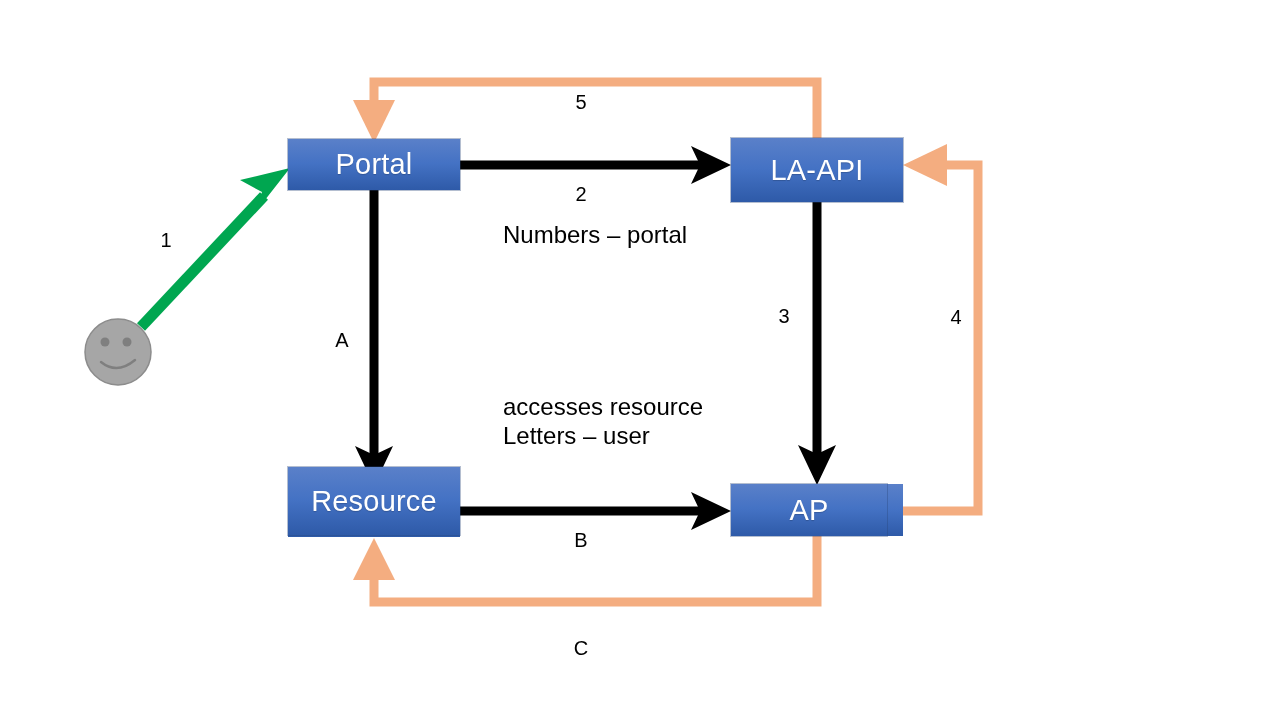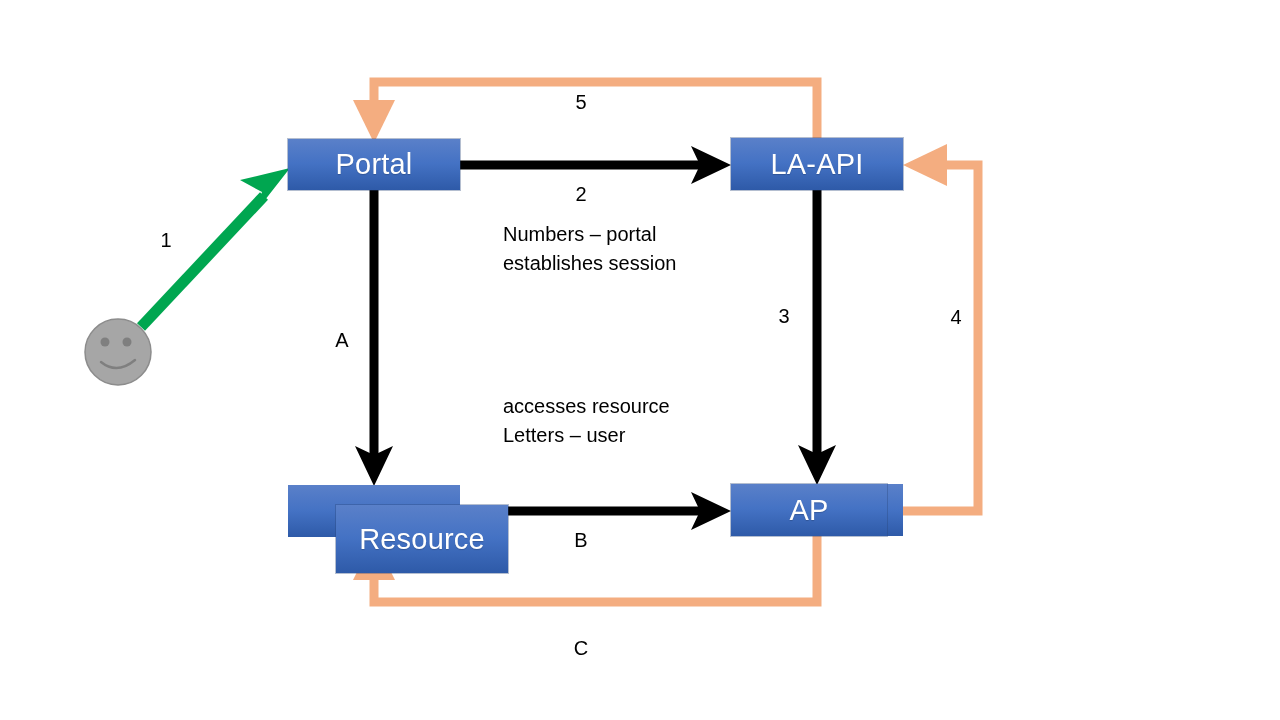--- a/index.html
+++ b/index.html
@@ -38,21 +38,21 @@
   .edge-label {
     position: absolute;
     font-size: 20px;
     color: #000000;
     white-space: nowrap;
     transform: translate(-50%, -50%);
     font-family: "Liberation Sans", sans-serif;
   }
   .note-text {
     position: absolute;
-    font-size: 20px;
+    font-size: 24px;
     color: #000000;
     line-height: 29px;
     white-space: nowrap;
     font-family: "Liberation Sans", sans-serif;
   }
 </style>
 </head>
 <body>
 
 <svg id="diagram-canvas" viewBox="0 0 1280 720">
@@ -114,42 +114,41 @@
   <rect id="svg-box-portal" x="288" y="139" width="172" height="51" fill="url(#boxGrad)"></rect>
   <rect id="svg-box-la-api" x="731" y="138" width="172" height="52" fill="url(#boxGrad)"></rect>
   <rect id="svg-box-resource" x="288" y="485" width="172" height="52" fill="url(#boxGrad)"></rect>
   <rect id="svg-box-ap" x="731" y="484" width="172" height="52" fill="url(#boxGrad)"></rect>
 </svg>
 
 <div class="node-box" id="node-portal" style="left:288px; top:139px; width:172px; height:51px;">
   <span class="node-label">Portal</span>
 </div>
 
-<div class="node-box" id="node-la-api" style="left:731px; top:138px; width:172px; height:52px;">
+<div class="node-box" id="node-la-api" style="left:731px; top:138px; width:172px; height:64px;">
   <span class="node-label">LA-API</span>
 </div>
 
-<div class="node-box" id="node-resource" style="left:288px; top:505px; width:172px; height:68px;margin-left:48px;">
+<div class="node-box" id="node-resource" style="left:288px; top:467px; width:172px; height:68px;">
   <span class="node-label">Resource</span>
 </div>
 
 <div class="node-box" id="node-ap" style="left:731px; top:484px; width:156px; height:52px;">
   <span class="node-label">AP</span>
 </div>
 
 <div class="edge-label" style="left:166px; top:240px;">1</div>
 <div class="edge-label" style="left:581px; top:194px;">2</div>
 <div class="edge-label" style="left:784px; top:316px;">3</div>
 <div class="edge-label" style="left:956px; top:317px;">4</div>
 <div class="edge-label" style="left:581px; top:102px;">5</div>
 <div class="edge-label" style="left:342px; top:340px;">A</div>
 <div class="edge-label" style="left:581px; top:540px;">B</div>
 <div class="edge-label" style="left:581px; top:648px;">C</div>
 
 <div class="note-text" style="left:503px; top:220px;">
   <div>Numbers – portal</div>
-  <div>establishes session</div>
 </div>
 
 <div class="note-text" style="left:503px; top:392px;">
   <div>accesses resource</div>
   <div>Letters – user</div>
 </div>
 
 </body></html>

